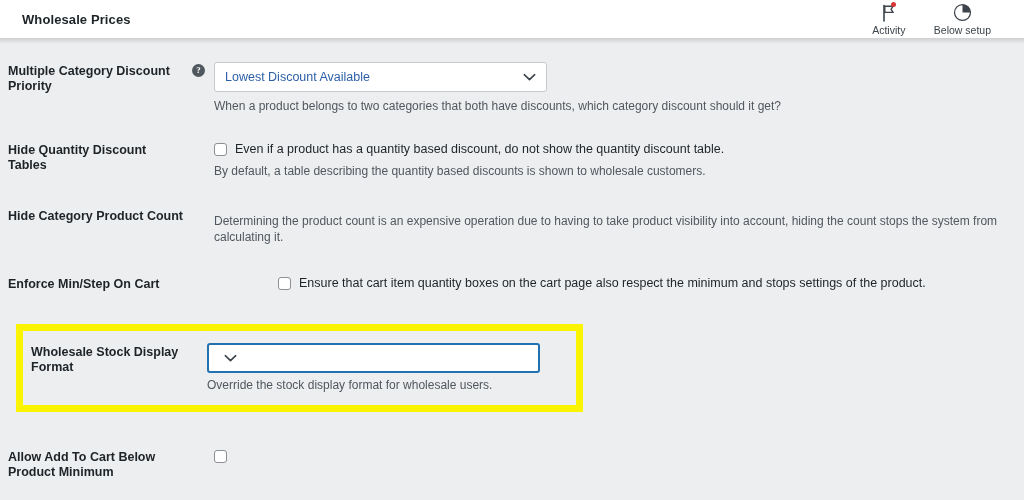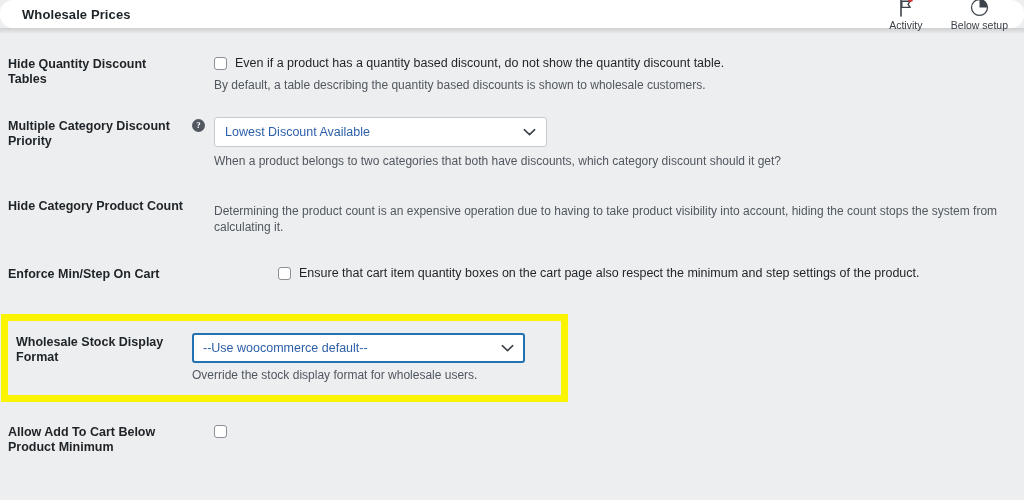--- a/index.html
+++ b/index.html
@@ -12,28 +12,27 @@
     overflow: hidden;
     background: #edeef0;
     font-family: "Liberation Sans", sans-serif;
     color: #1d2327;
     -webkit-font-smoothing: antialiased;
   }
 
   
   .topbar {
     position: relative;
-    height: 28px;
+    height: 38px;
     background: #ffffff;
     display: flex;
     align-items: center;
     justify-content: space-between;
-    padding: 0 8px 0 22px;
-    box-sizing: border-box;
-    border-radius: 13px;
+    padding: 0 25px 0 22px;
+    box-sizing: border-box;
   }
   .topbar:after {
     content: "";
     position: absolute;
     left: 0; right: 0; bottom: -6px;
     height: 6px;
     background: linear-gradient(to bottom, rgba(0,0,0,0.13), rgba(0,0,0,0));
     pointer-events: none;
   }
   .page-title {
@@ -195,21 +194,21 @@
     line-height: 16px;
     color: #50575e;
     margin-top: 6px;
     max-width: 800px;
   }
   .desc.tight { margin-top: 4px; }
 
   
   .highlight-wrap {
     border: 7px solid #fbf400;
-    margin: 1px;
+    margin: 16px;
     padding: 0;
     box-sizing: border-box;
     width: 567px;
   }
 
   
   .r1 { padding-top: 24px; }
   .r2 { padding-top: 27px; }
   .r3 { padding-top: 28px; justify-content: space-between; }
   .r4 { padding-top: 30px; gap: 32px; }
@@ -245,76 +244,75 @@
         </svg>
       </div>
       <div class="caption">Below setup</div>
     </div>
 
   </div>
 </div>
 
 <div class="content">
 
-  <div class="row r2">
-    <div class="row-label">Hide Quantity Discount Tables</div>
-    <div class="row-help"></div>
-    <div class="row-field">
-      <div class="check-line">
-        <span class="wc-checkbox"></span>
-        <span class="check-text">Even if a product has a quantity based discount, do not show the quantity discount table.</span>
-      </div>
-      <div class="desc">By default, a table describing the quantity based discounts is shown to wholesale customers.</div>
-    </div>
-  </div>
-
   <div class="row r1">
     <div class="row-label">Multiple Category Discount Priority</div>
     <div class="row-help">
       <div class="help-icon">?</div>
     </div>
     <div class="row-field">
       <div class="wc-select">
         <span class="value">Lowest Discount Available</span>
         <span class="chev">
           <svg width="13" height="9" viewBox="0 0 13 9" aria-hidden="true">
             <path d="M1.3 1.7 L6.5 6.7 L11.7 1.7" fill="none" stroke="#3c434a" stroke-width="1.6" stroke-linecap="round" stroke-linejoin="round"></path>
           </svg>
         </span>
       </div>
       <div class="desc">When a product belongs to two categories that both have discounts, which category discount should it get?</div>
     </div>
   </div>
 
+  <div class="row r2">
+    <div class="row-label">Hide Quantity Discount Tables</div>
+    <div class="row-help"></div>
+    <div class="row-field">
+      <div class="check-line">
+        <span class="wc-checkbox"></span>
+        <span class="check-text">Even if a product has a quantity based discount, do not show the quantity discount table.</span>
+      </div>
+      <div class="desc">By default, a table describing the quantity based discounts is shown to wholesale customers.</div>
+    </div>
+  </div>
+
   <div class="row r3">
     <div class="row-label">Hide Category Product Count</div>
     <div class="row-help"></div>
     <div class="row-field">
       <div class="desc">Determining the product count is an expensive operation due to having to take product visibility into account, hiding the count stops the system from calculating it.</div>
     </div>
   </div>
 
   <div class="row r4">
     <div class="row-label">Enforce Min/Step On Cart</div>
     <div class="row-help"></div>
     <div class="row-field">
       <div class="check-line">
         <span class="wc-checkbox"></span>
-        <span class="check-text">Ensure that cart item quantity boxes on the cart page also respect the minimum and step settings of the product.</span>
+        <span class="check-text">Ensure that cart item quantity boxes on the cart page also respect the minimum and stops settings of the product.</span>
       </div>
     </div>
   </div>
 
   <div class="hl-outer">
     <div class="highlight-wrap">
       <div class="hl-inner">
         <div class="row-label">Wholesale Stock Display Format</div>
         <div class="row-field">
           <div class="wc-select focused">
-            <span class="value">--Use woocommerce default--</span>
             <span class="chev">
               <svg width="13" height="9" viewBox="0 0 13 9" aria-hidden="true">
                 <path d="M1.3 1.7 L6.5 6.7 L11.7 1.7" fill="none" stroke="#3c434a" stroke-width="1.6" stroke-linecap="round" stroke-linejoin="round"></path>
               </svg>
             </span>
           </div>
           <div class="desc tight">Override the stock display format for wholesale users.</div>
         </div>
       </div>
     </div>

